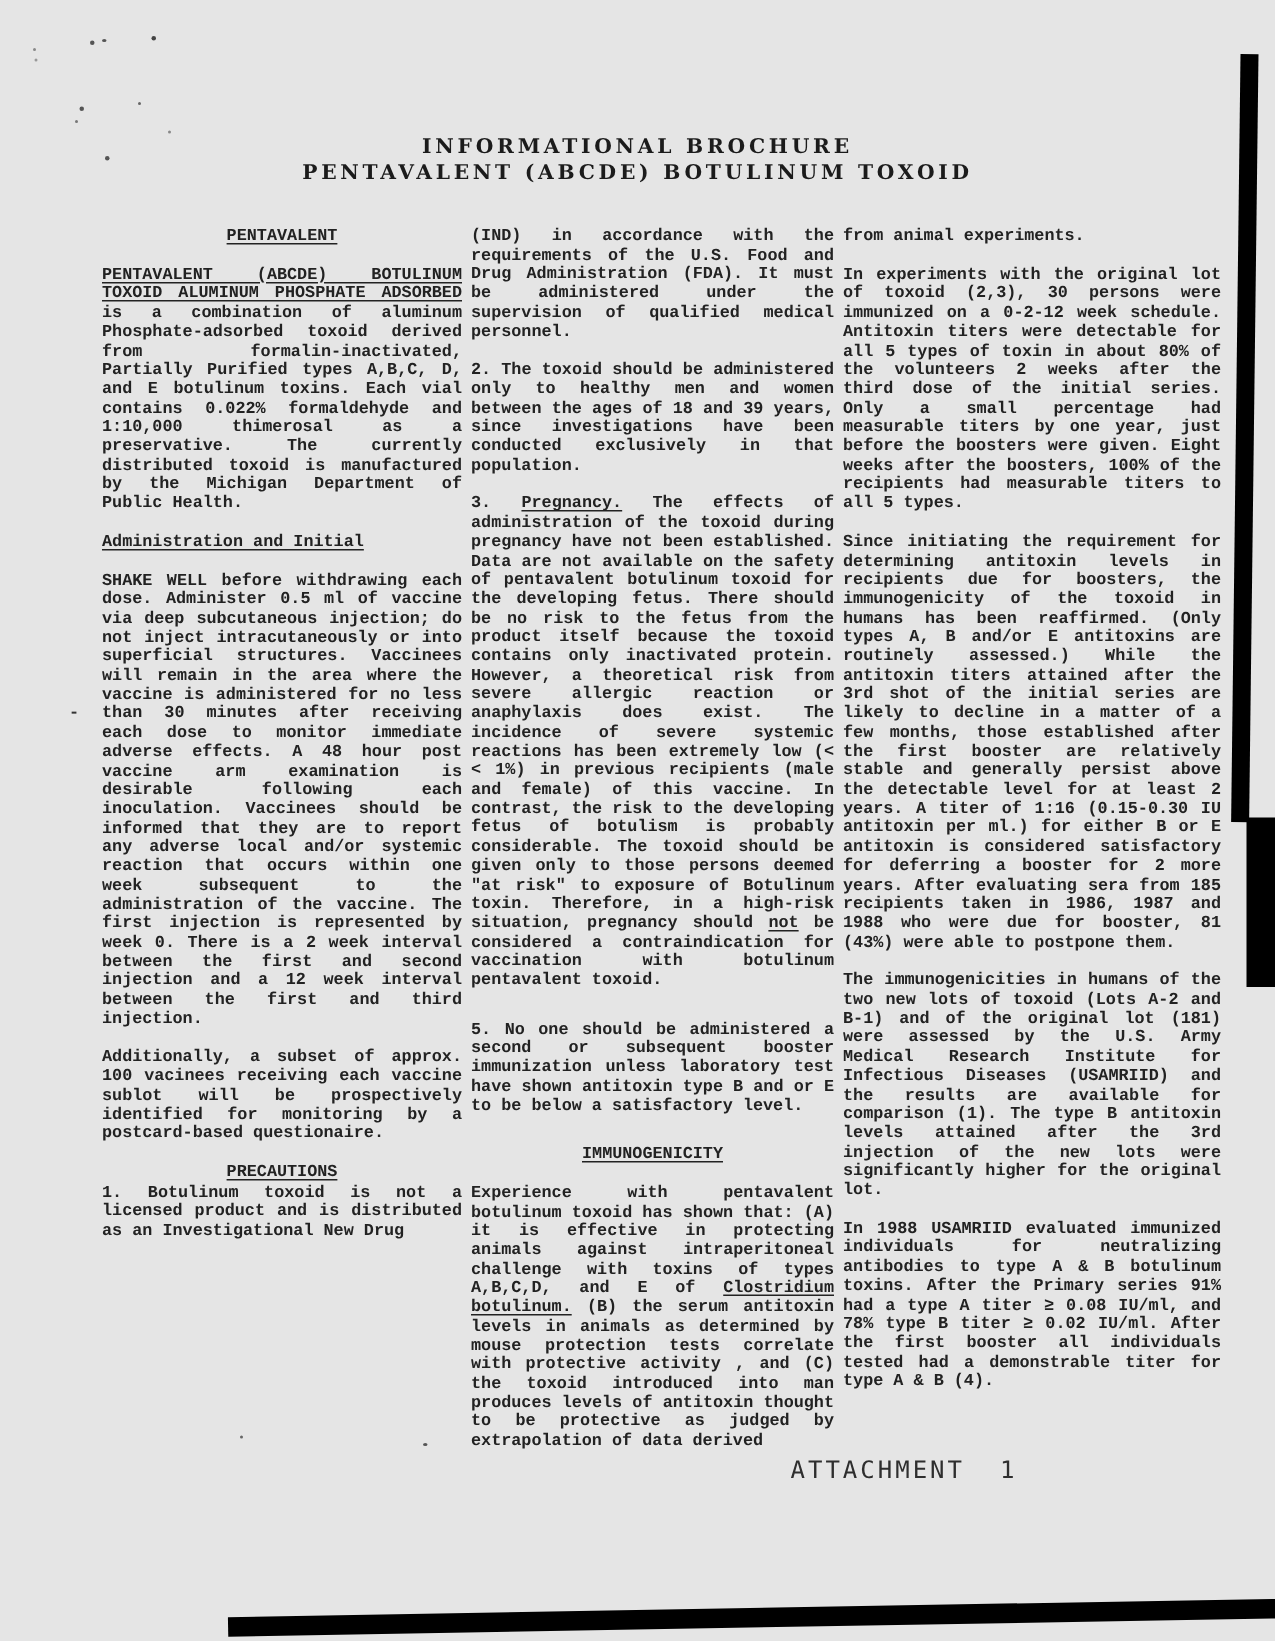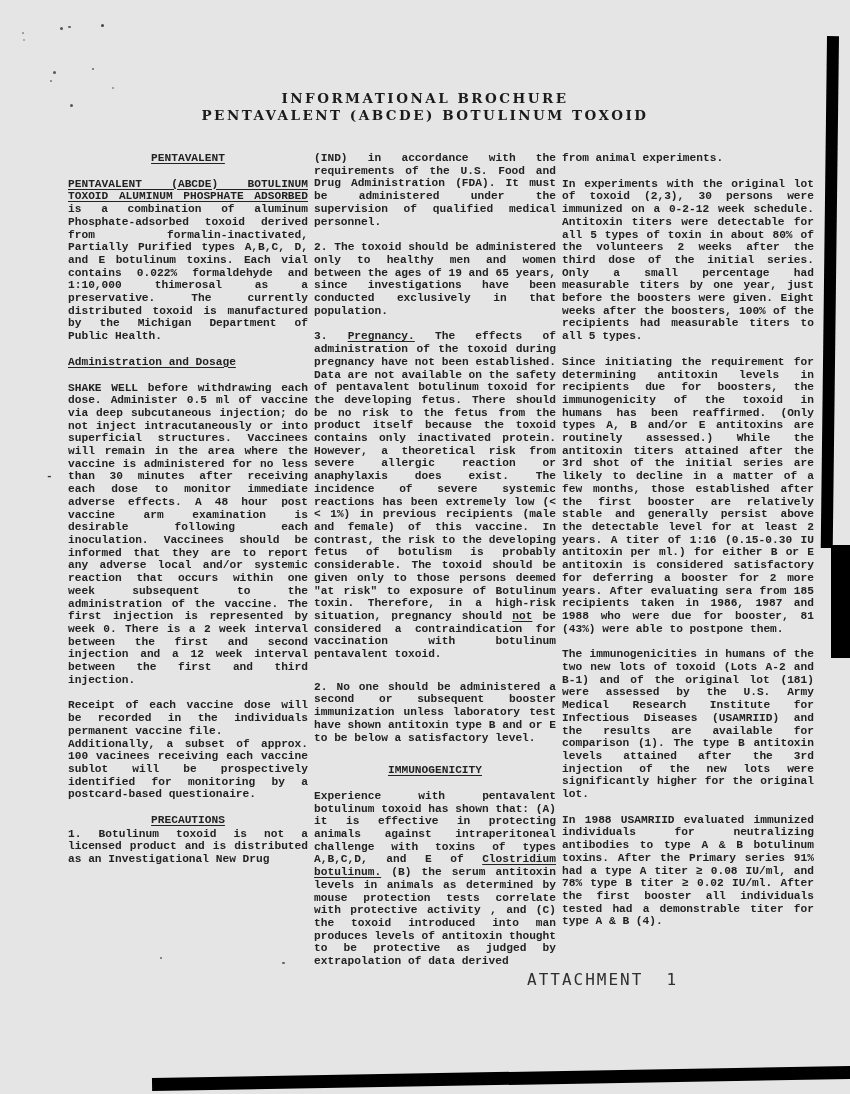--- a/index.html
+++ b/index.html
@@ -60,33 +60,32 @@
 <div class="page">
 
   <div class="title">
     <div>INFORMATIONAL BROCHURE</div>
     <div>PENTAVALENT (ABCDE) BOTULINUM TOXOID</div>
   </div>
 
   <div class="col col1">
     <div class="h center">PENTAVALENT</div>
     <p><span class="u">PENTAVALENT (ABCDE) BOTULINUM TOXOID ALUMINUM PHOSPHATE ADSORBED</span><span> is a combination of aluminum Phosphate-adsorbed toxoid derived from formalin-inactivated, Partially Purified types A,B,C, D, and E botulinum toxins.  Each vial contains 0.022% formaldehyde and 1:10,000 thimerosal as a preservative.  The currently distributed toxoid is manufactured by the Michigan Department of Public Health.</span></p>
-    <div class="h">Administration and Dosage</div>
+    <div class="h">Administration and Initial</div>
     <p>SHAKE WELL before withdrawing each dose.  Administer 0.5 ml of vaccine via deep subcutaneous injection; do not inject intracutaneously or into superficial structures.  Vaccinees will remain in the area where the vaccine is administered for no less than 30 minutes after receiving each dose to monitor immediate adverse effects.  A 48 hour post vaccine arm examination is desirable following each inoculation.  Vaccinees should be informed that they are to report any adverse local and/or systemic reaction that occurs within one week subsequent to the administration of the vaccine.  The first injection is represented by week 0.  There is a 2 week interval between the first and second injection and a 12 week interval between the first and third injection.</p>
-    <p class="tight">Receipt of each vaccine dose will be recorded in the individuals permanent vaccine file.</p>
     <p>Additionally, a subset of approx. 100 vacinees receiving each vaccine sublot will be prospectively identified for monitoring by a postcard-based questionaire.</p>
     <div class="h center nomb">PRECAUTIONS</div>
     <p>1.   Botulinum toxoid is not a licensed product and is distributed as an Investigational New Drug</p>
   </div>
 
   <div class="col col2">
     <p>(IND) in accordance with the requirements of the U.S. Food and Drug Administration (FDA).  It must be administered under the supervision of qualified medical personnel.</p>
-    <p>2.    The toxoid should be administered only to healthy men and women between the ages of 19 and 65 years, since investigations have been conducted exclusively in that population.</p>
+    <p>2.    The toxoid should be administered only to healthy men and women between the ages of 18 and 39 years, since investigations have been conducted exclusively in that population.</p>
     <p style="margin-bottom:20px;"><span>3. </span><span class="u">Pregnancy.</span><span>  The effects of administration of the toxoid during pregnancy have not been established.  Data are not available on the safety of pentavalent botulinum toxoid for the developing fetus.  There should be no risk to the fetus from the product itself because the toxoid contains only inactivated protein.  However, a theoretical risk from severe allergic reaction or anaphylaxis does exist.  The incidence of severe systemic reactions has been extremely low (&lt; &lt; 1%) in previous recipients (male and female) of this vaccine.  In contrast, the risk to the developing fetus of botulism is probably considerable.  The toxoid should be given only to those persons deemed "at risk" to exposure of Botulinum toxin.  Therefore, in a high-risk situation, pregnancy should </span><span class="u">not</span><span> be considered a contraindication for vaccination with botulinum pentavalent toxoid.</span></p>
-    <p>2.  No one should be administered a second or subsequent booster immunization unless laboratory test have shown antitoxin type B and or E to be below a satisfactory level.</p>
+    <p>5.  No one should be administered a second or subsequent booster immunization unless laboratory test have shown antitoxin type B and or E to be below a satisfactory level.</p>
     <div class="h center mt20">IMMUNOGENICITY</div>
     <p><span>Experience with pentavalent botulinum toxoid has shown that: (A) it is effective in protecting animals against intraperitoneal challenge with toxins of types A,B,C,D, and E of </span><span class="u">Clostridium botulinum.</span><span> (B) the serum antitoxin levels in animals as determined by mouse protection tests correlate with protective activity , and (C) the toxoid introduced into man produces levels of antitoxin thought to be protective as judged by extrapolation of data derived</span></p>
   </div>
 
   <div class="col col3">
     <p>from animal experiments.</p>
     <p>In experiments with the original lot of toxoid (2,3), 30 persons were immunized on a 0-2-12 week schedule.  Antitoxin titers were detectable for all 5 types of toxin in about 80% of the volunteers 2 weeks after the third dose of the initial series.  Only a small percentage had measurable titers by one year, just before the boosters were given.  Eight weeks after the boosters, 100% of the recipients had measurable titers to all 5 types.</p>
     <p>Since initiating the requirement for determining antitoxin levels in recipients due for boosters, the immunogenicity of the toxoid in humans has been reaffirmed.  (Only types A, B and/or E antitoxins are routinely assessed.)  While the antitoxin titers attained after the 3rd shot of the initial series are likely to decline in a matter of a few months, those established after the first booster are relatively stable and generally persist above the detectable level for at least 2 years.  A titer of 1:16 (0.15-0.30 IU antitoxin per ml.) for either B or E antitoxin is considered satisfactory for deferring a booster for 2 more years.  After evaluating sera from 185 recipients taken in 1986, 1987 and 1988 who were due for booster, 81 (43%) were able to postpone them.</p>
     <p>The immunogenicities in humans of the two new lots of toxoid (Lots A-2 and B-1) and of the original lot (181) were assessed by the U.S. Army Medical Research Institute for Infectious Diseases (USAMRIID) and the results are available for comparison (1).  The type B antitoxin levels attained after the 3rd injection of the new lots were significantly higher for the original lot.</p>
     <p>In 1988 USAMRIID evaluated immunized individuals for neutralizing antibodies to type A &amp; B botulinum toxins.  After the Primary series 91% had a type A titer ≥ 0.08 IU/ml, and 78% type B titer ≥ 0.02 IU/ml.  After the first booster all individuals tested had a demonstrable titer for type A &amp; B (4).</p>

